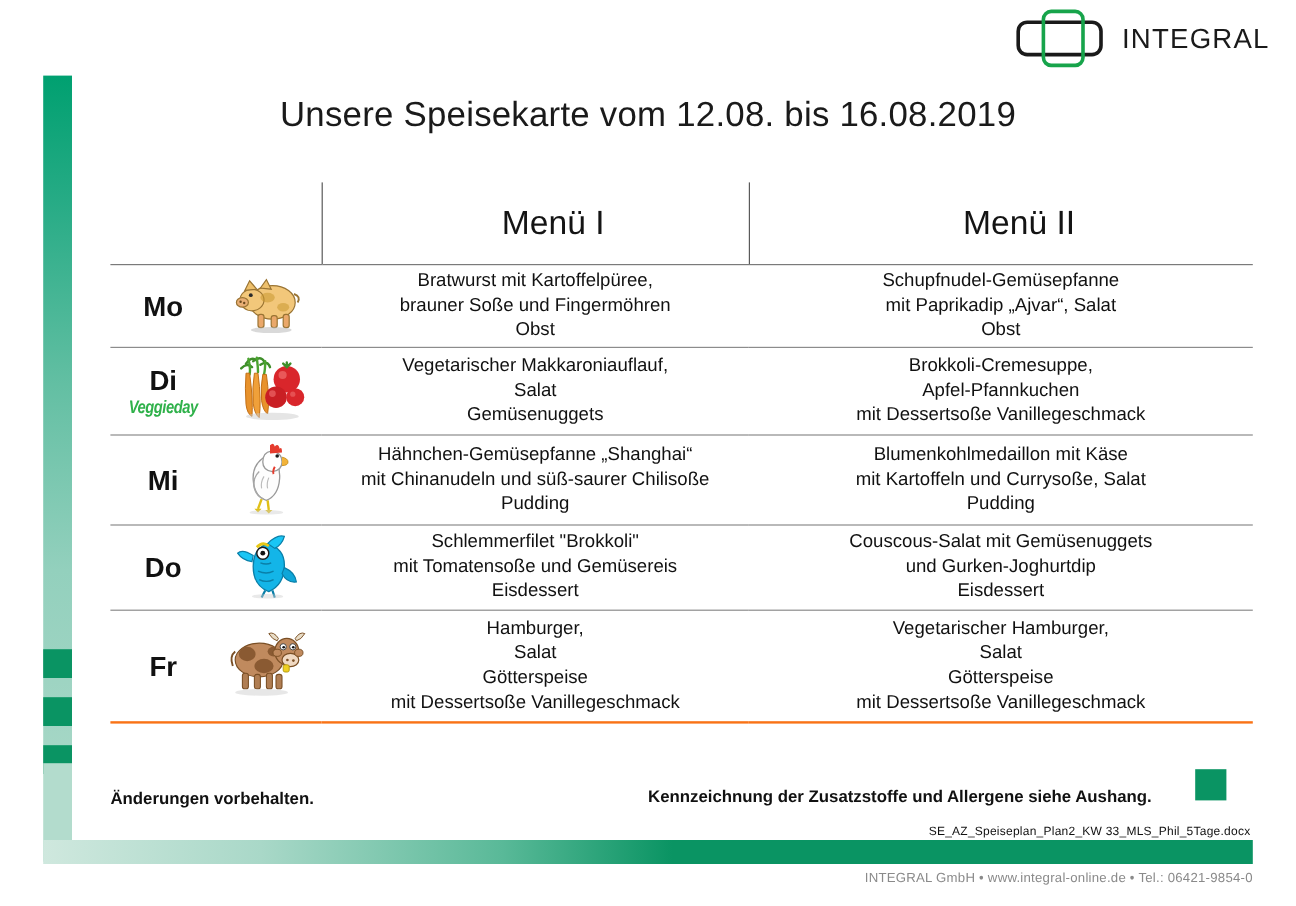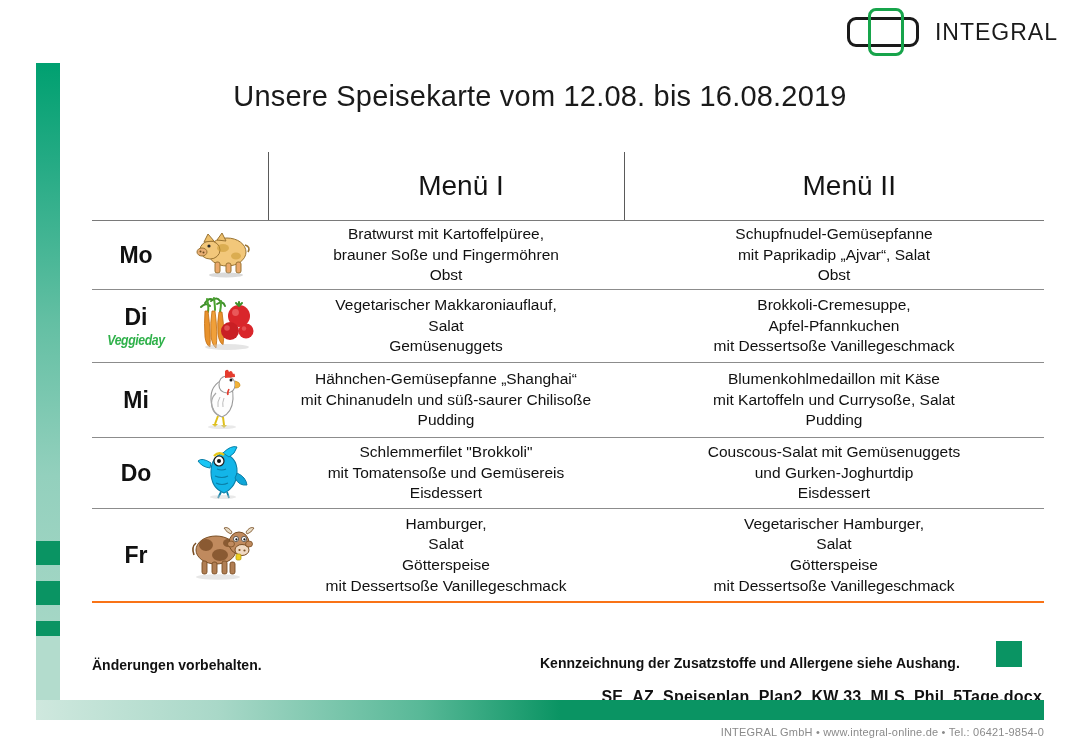--- a/index.html
+++ b/index.html
@@ -195,22 +195,22 @@
     left: 540px;
     top: 655px;
     font-size: 14px;
     font-weight: bold;
     color: #111111;
   }
   .foot-file {
     position: absolute;
     right: 38px;
     top: 688px;
-    font-size: 16px;
-    font-weight: bold;
+    font-size: 10px;
+    font-weight: normal;
     color: #111111;
     letter-spacing: 0.2px;
   }
   .green-square {
     position: absolute;
     left: 996px;
     top: 641px;
     width: 26px;
     height: 26px;
     background: #0a9463;

